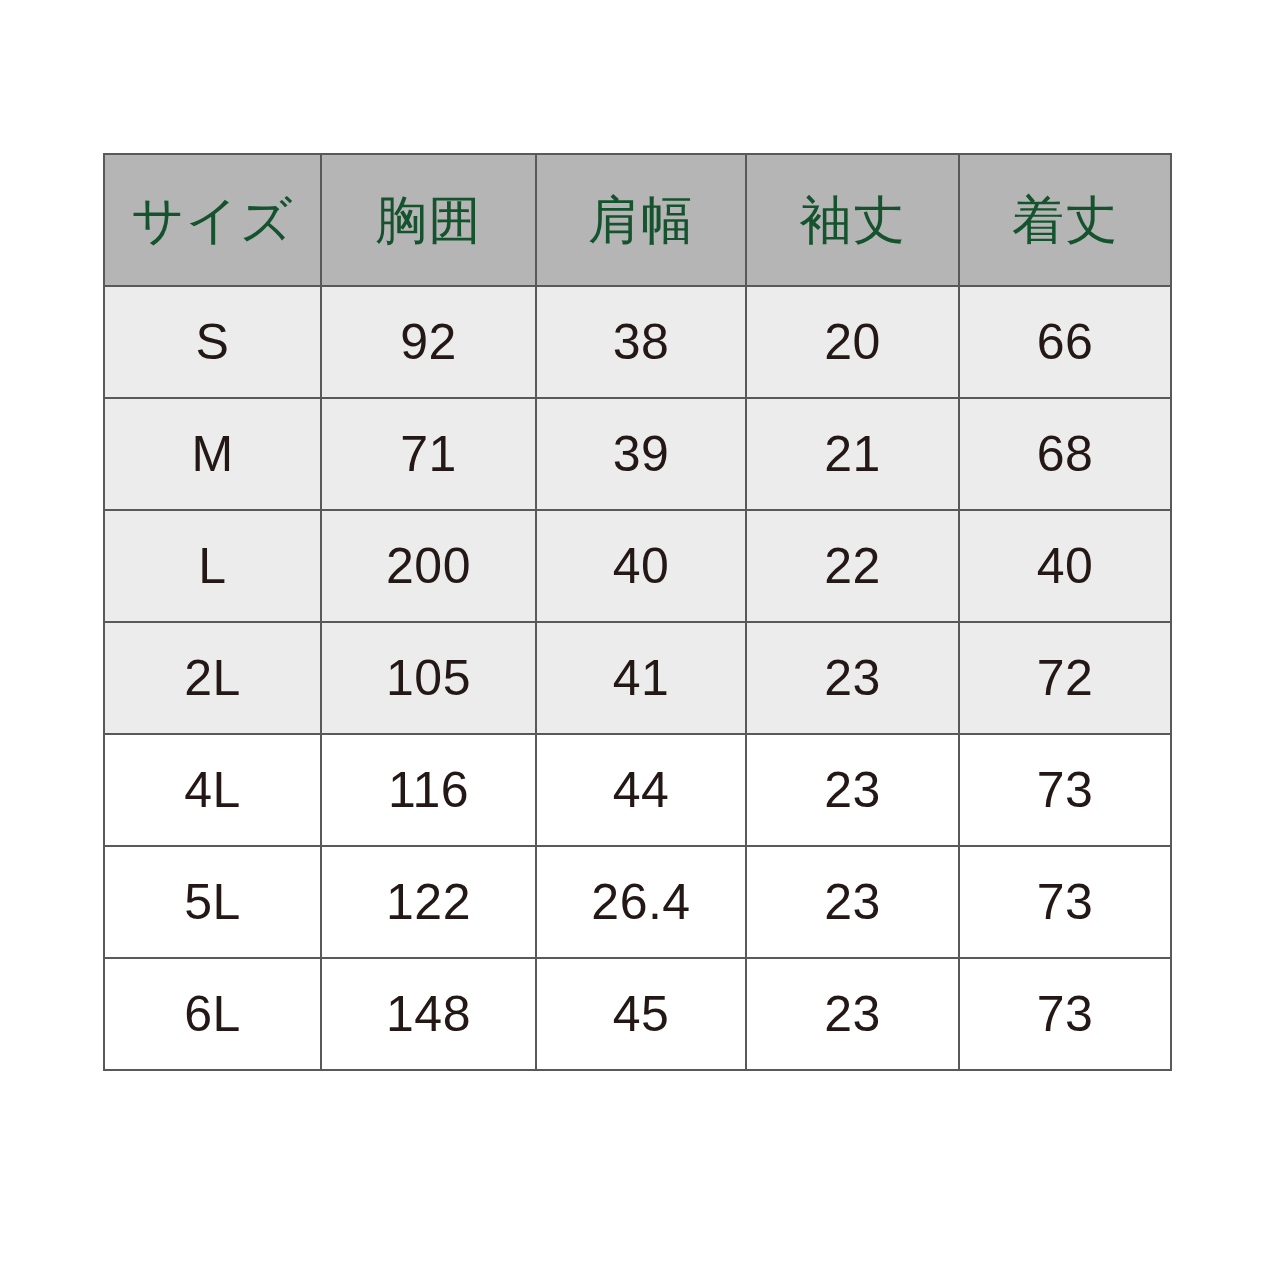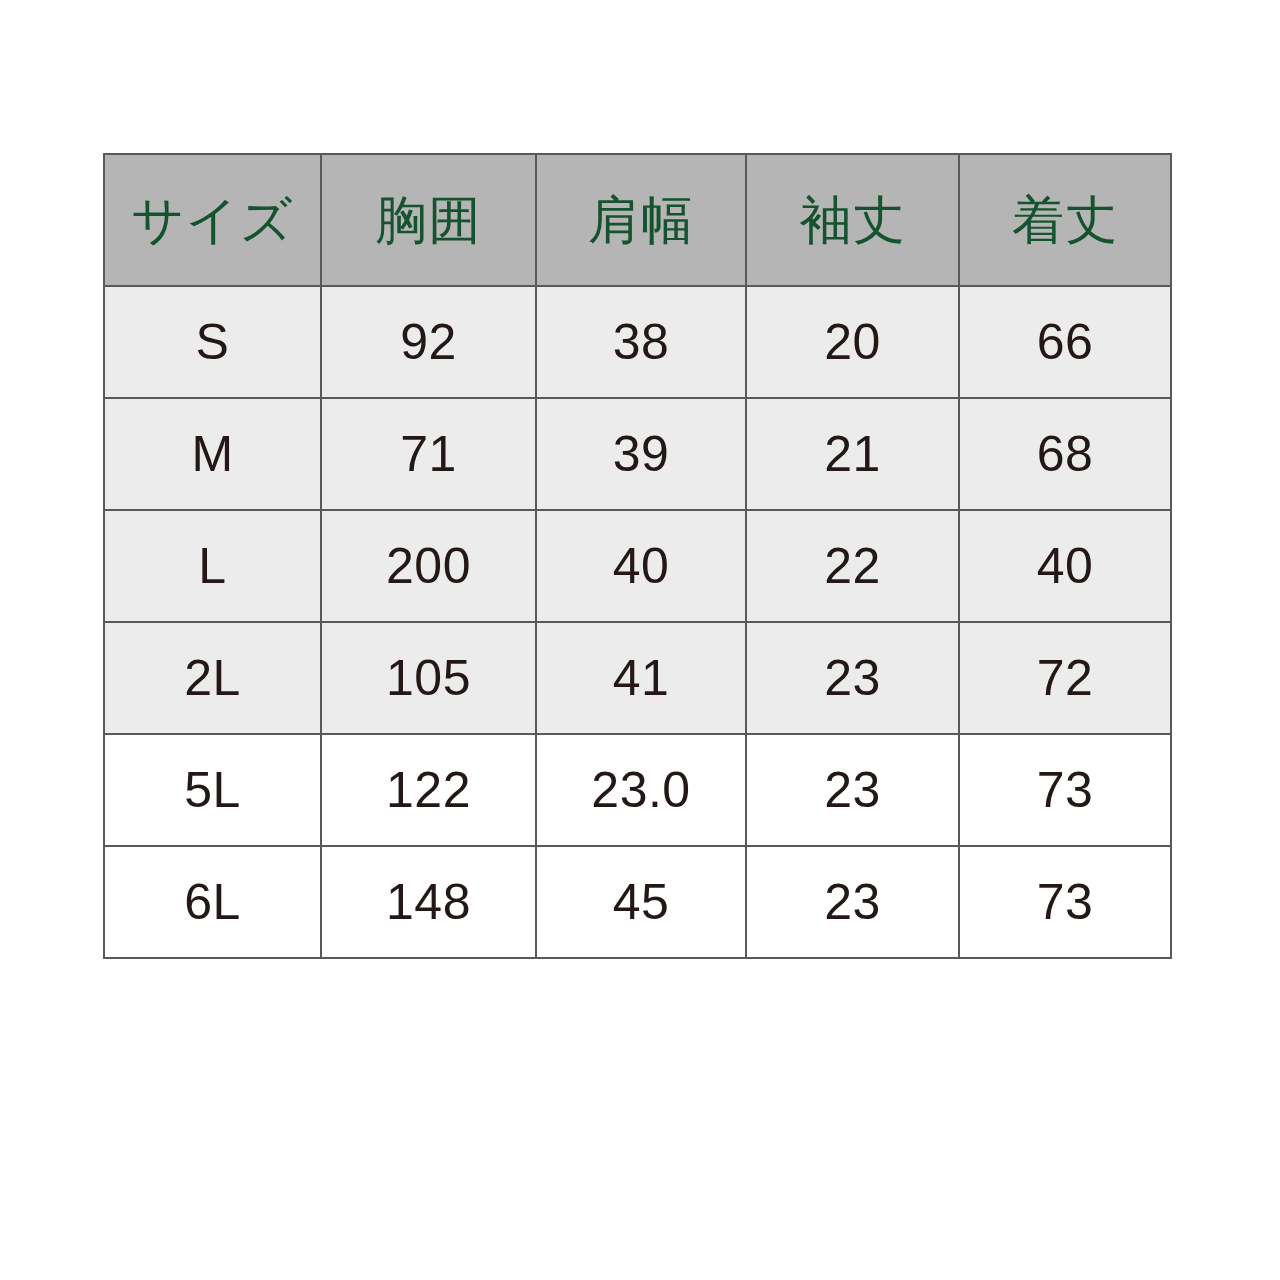--- a/index.html
+++ b/index.html
@@ -106,23 +106,30 @@
           <td>40</td>
         </tr>
         <tr class="shaded">
           <td>2L</td>
           <td>105</td>
           <td>41</td>
           <td>23</td>
           <td>72</td>
         </tr>
         <tr class="plain">
+          <td>4L</td>
+          <td>116</td>
+          <td>44</td>
+          <td>23</td>
+          <td>73</td>
+        </tr>
+        <tr class="plain">
           <td>5L</td>
           <td>122</td>
-          <td>23.0</td>
+          <td>26.4</td>
           <td>23</td>
           <td>73</td>
         </tr>
         <tr class="plain">
           <td>6L</td>
           <td>148</td>
           <td>45</td>
           <td>23</td>
           <td>73</td>
         </tr>

